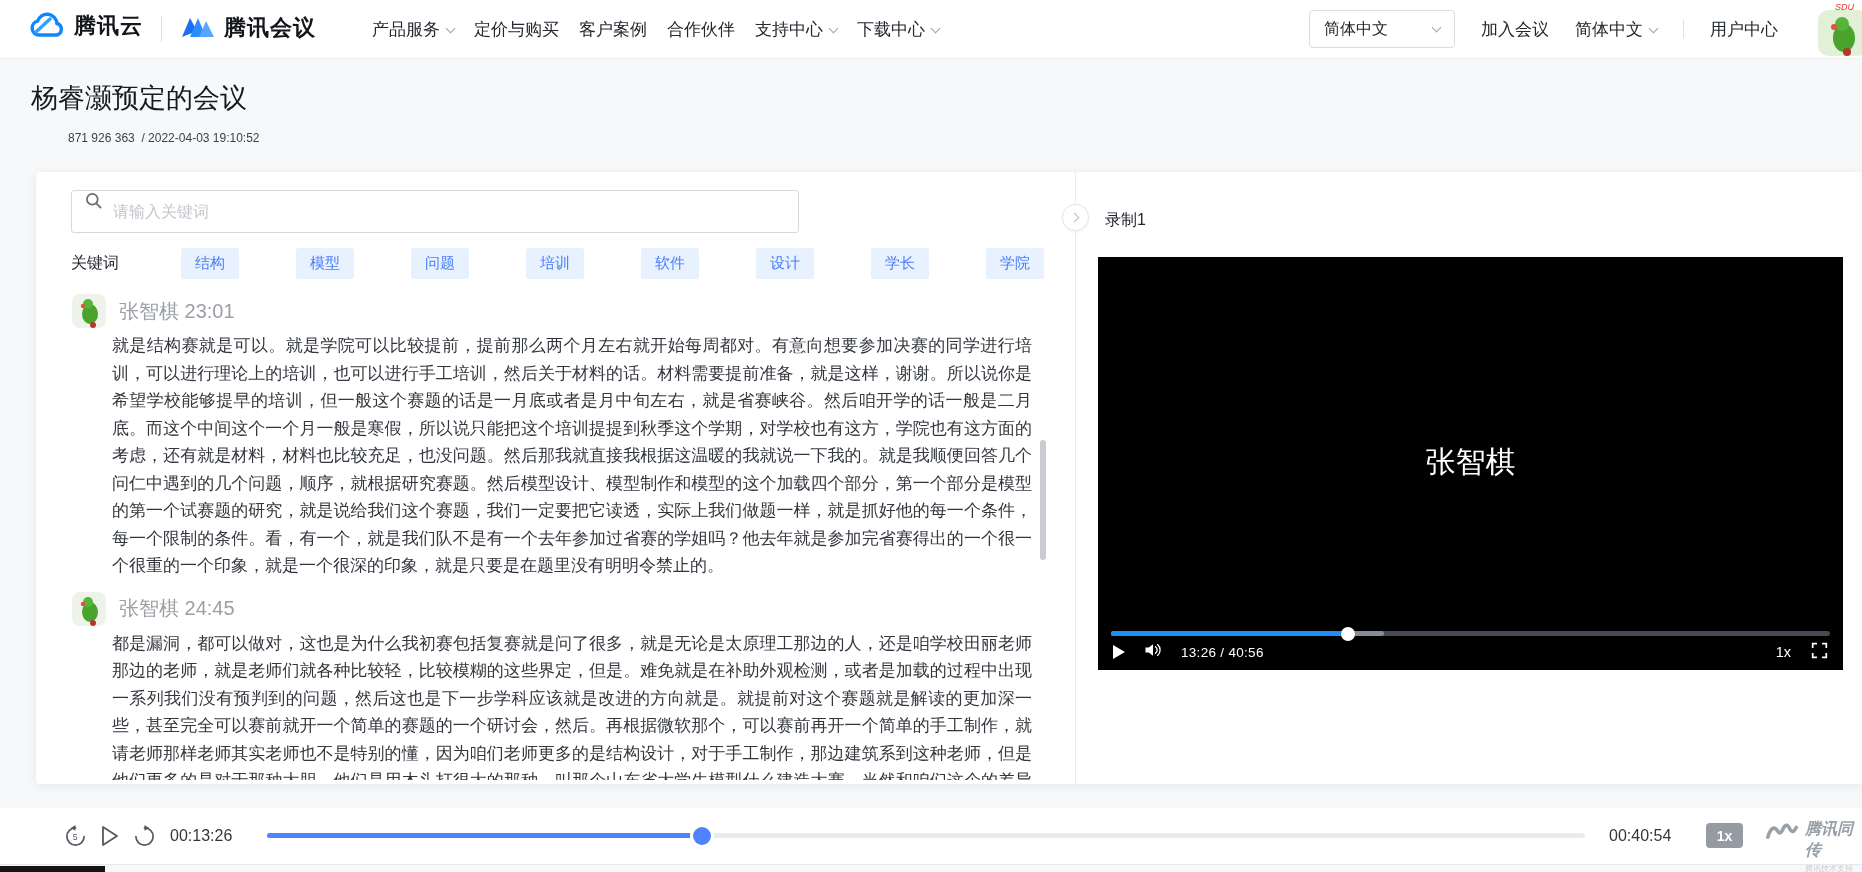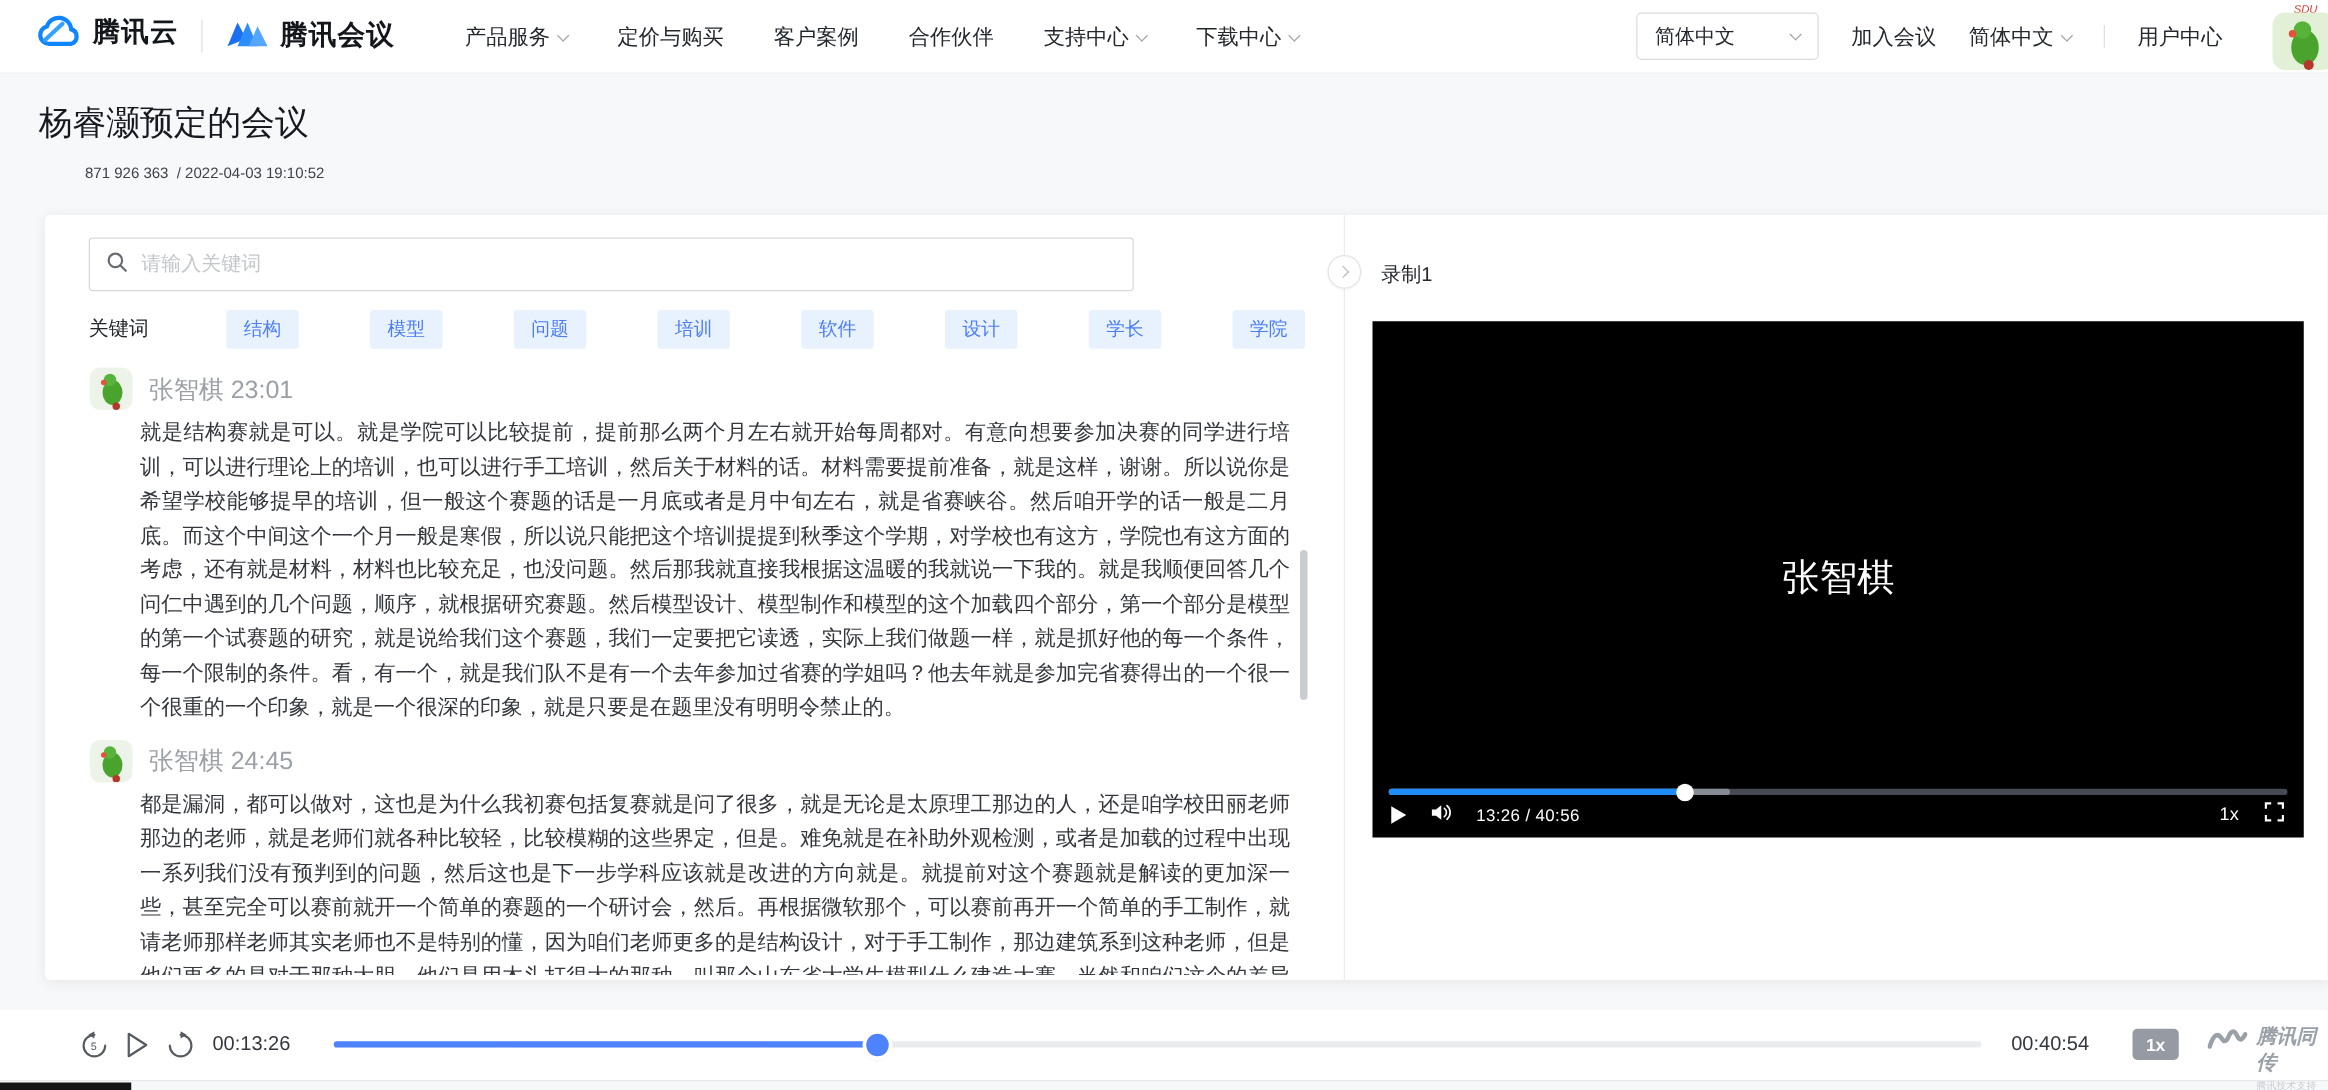--- a/index.html
+++ b/index.html
@@ -5,21 +5,21 @@
   * { margin:0; padding:0; box-sizing:border-box; }
   html,body { width:1862px; height:872px; overflow:hidden; background:#f7f8fa;
     font-family:"Liberation Sans","DejaVu Sans",sans-serif; }
 
   
   .header { position:absolute; left:0; top:0; width:1862px; height:59px; background:#fff;
     border-bottom:1px solid #f0f0f0; display:flex; align-items:center; padding:0 0 0 26px; z-index:5; }
   .brand { display:flex; align-items:flex-start; gap:8px; }
   .brand-text { font-size:22px; font-weight:bold; color:#13161b; letter-spacing:1px; }
   .brand-sep { width:1px; height:26px; background:#dcdfe3; margin:0 18px; }
-  .nav { display:flex; align-items:center; gap:40px; margin-left:56px; }
+  .nav { display:flex; align-items:center; gap:20px; margin-left:56px; }
   .nav-item { font-size:17px; color:#23272e; cursor:pointer; white-space:nowrap; }
   .chev { display:inline-block; width:7px; height:7px; border-right:1.5px solid #a0a4aa;
     border-bottom:1.5px solid #a0a4aa; transform:rotate(45deg); margin:0 0 3px 7px; }
   .header-right { margin-left:auto; display:flex; align-items:center; gap:26px; padding-right:0; }
   .lang-select { width:146px; height:38px; border:1px solid #dcdcdc; border-radius:4px;
     display:flex; align-items:center; padding:0 14px; font-size:16px; color:#23272e; cursor:pointer; }
   .lang-select .chev { margin-left:auto; }
   .hdr-link { font-size:17px; color:#23272e; cursor:pointer; white-space:nowrap; }
   .vsep { width:1px; height:18px; background:#e0e0e0; }
   .avatar-wrap { position:relative; width:58px; height:59px; }
@@ -30,22 +30,22 @@
   
   .page-title { position:absolute; left:31px; top:80px; font-size:27px; font-weight:500; color:#16191f; }
   .page-sub { position:absolute; left:31px; top:131px; font-size:16px; color:#3d4publication148; color:#3d4148; }
   .page-sub span { color:#3d4148; }
 
   
   .card { position:absolute; left:36px; top:172px; width:1826px; height:612px; background:#fff;
     border-radius:4px 0 0 4px; box-shadow:0 2px 10px rgba(31,35,41,.08); }
 
   
-  .search-box { position:absolute; left:35px; top:18px; width:836px; height:43px;
-    border:1px solid #d9d9d9; border-radius:3px; display:flex; align-items:center; padding:0 12px; gap:10px; background:#fff; }
+  .search-box { position:absolute; left:35px; top:18px; width:728px; height:43px;
+    border:1px solid #d9d9d9; border-radius:3px; display:flex; padding:0 12px; gap:10px; background:#fff; }
   .search-box input { border:none; outline:none; flex:1; font-size:16px; color:#333;
     font-family:"Liberation Sans","DejaVu Sans",sans-serif; }
   .search-box input::placeholder { color:#c3c7cc; }
   .kw-row { position:absolute; left:35px; top:76px; display:flex; align-items:center; gap:13px; }
   .kw-label { font-size:16px; color:#23272e; margin-right:5px; }
   .kw-chip { background:#e8f1fe; color:#4b7dfa; font-size:15px; padding:6px 14px; border-radius:3px; cursor:pointer;margin-left:44px; }
 
   .transcript { position:absolute; left:36px; top:120px; width:984px; height:488px; overflow:hidden; }
   .entry { margin-bottom:10px; }
   .entry-head { display:flex; align-items:center; gap:13px; height:38px; }

